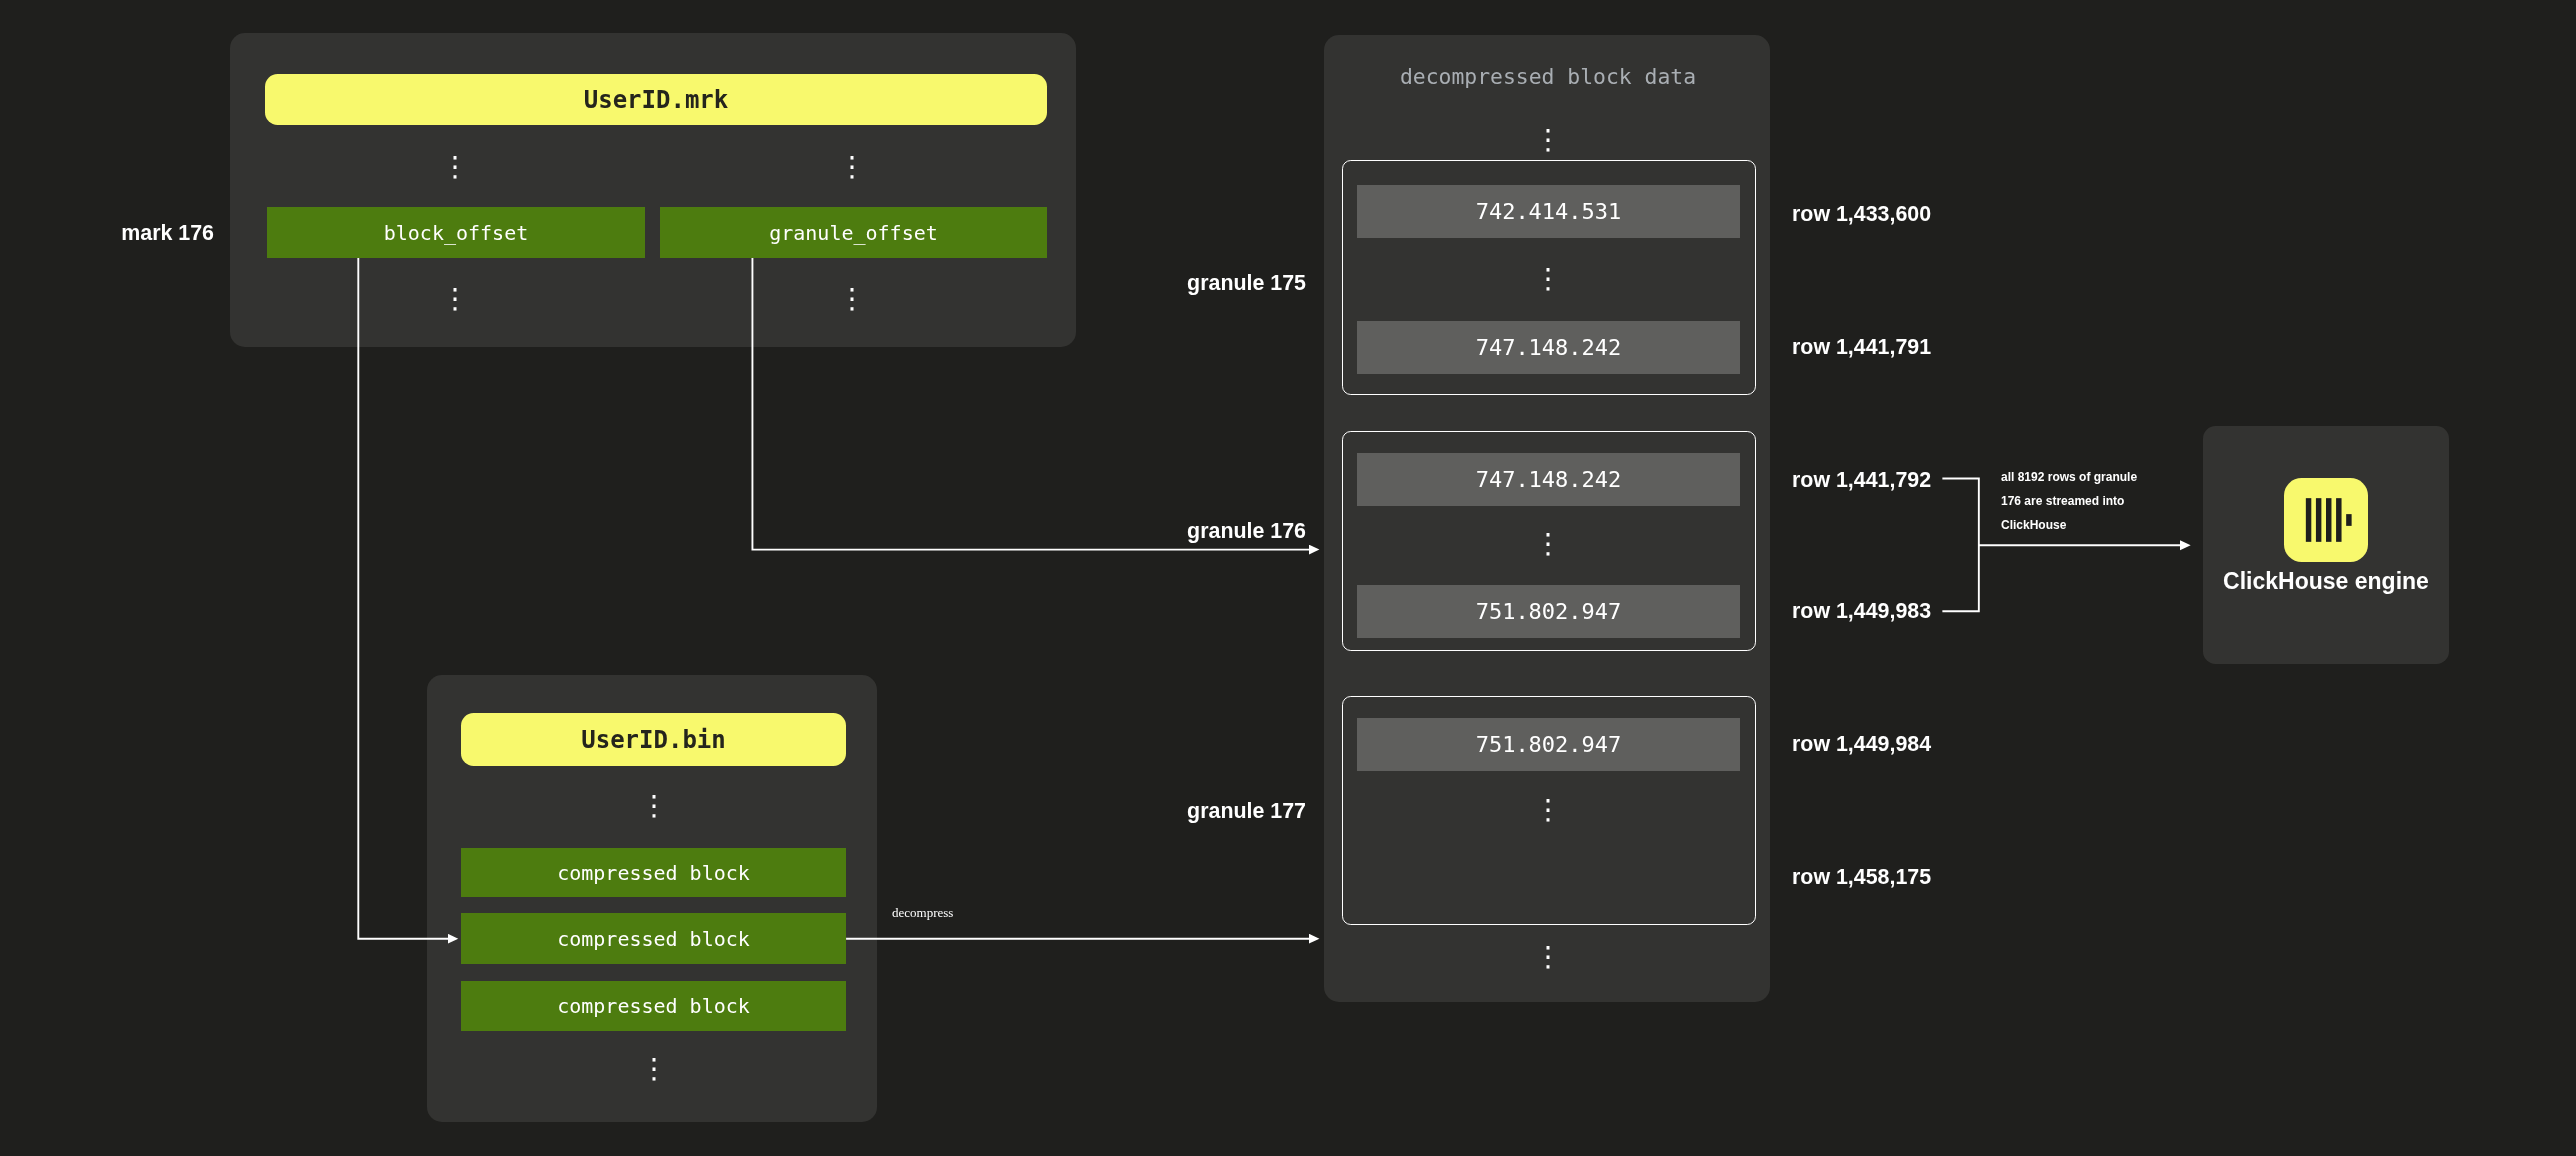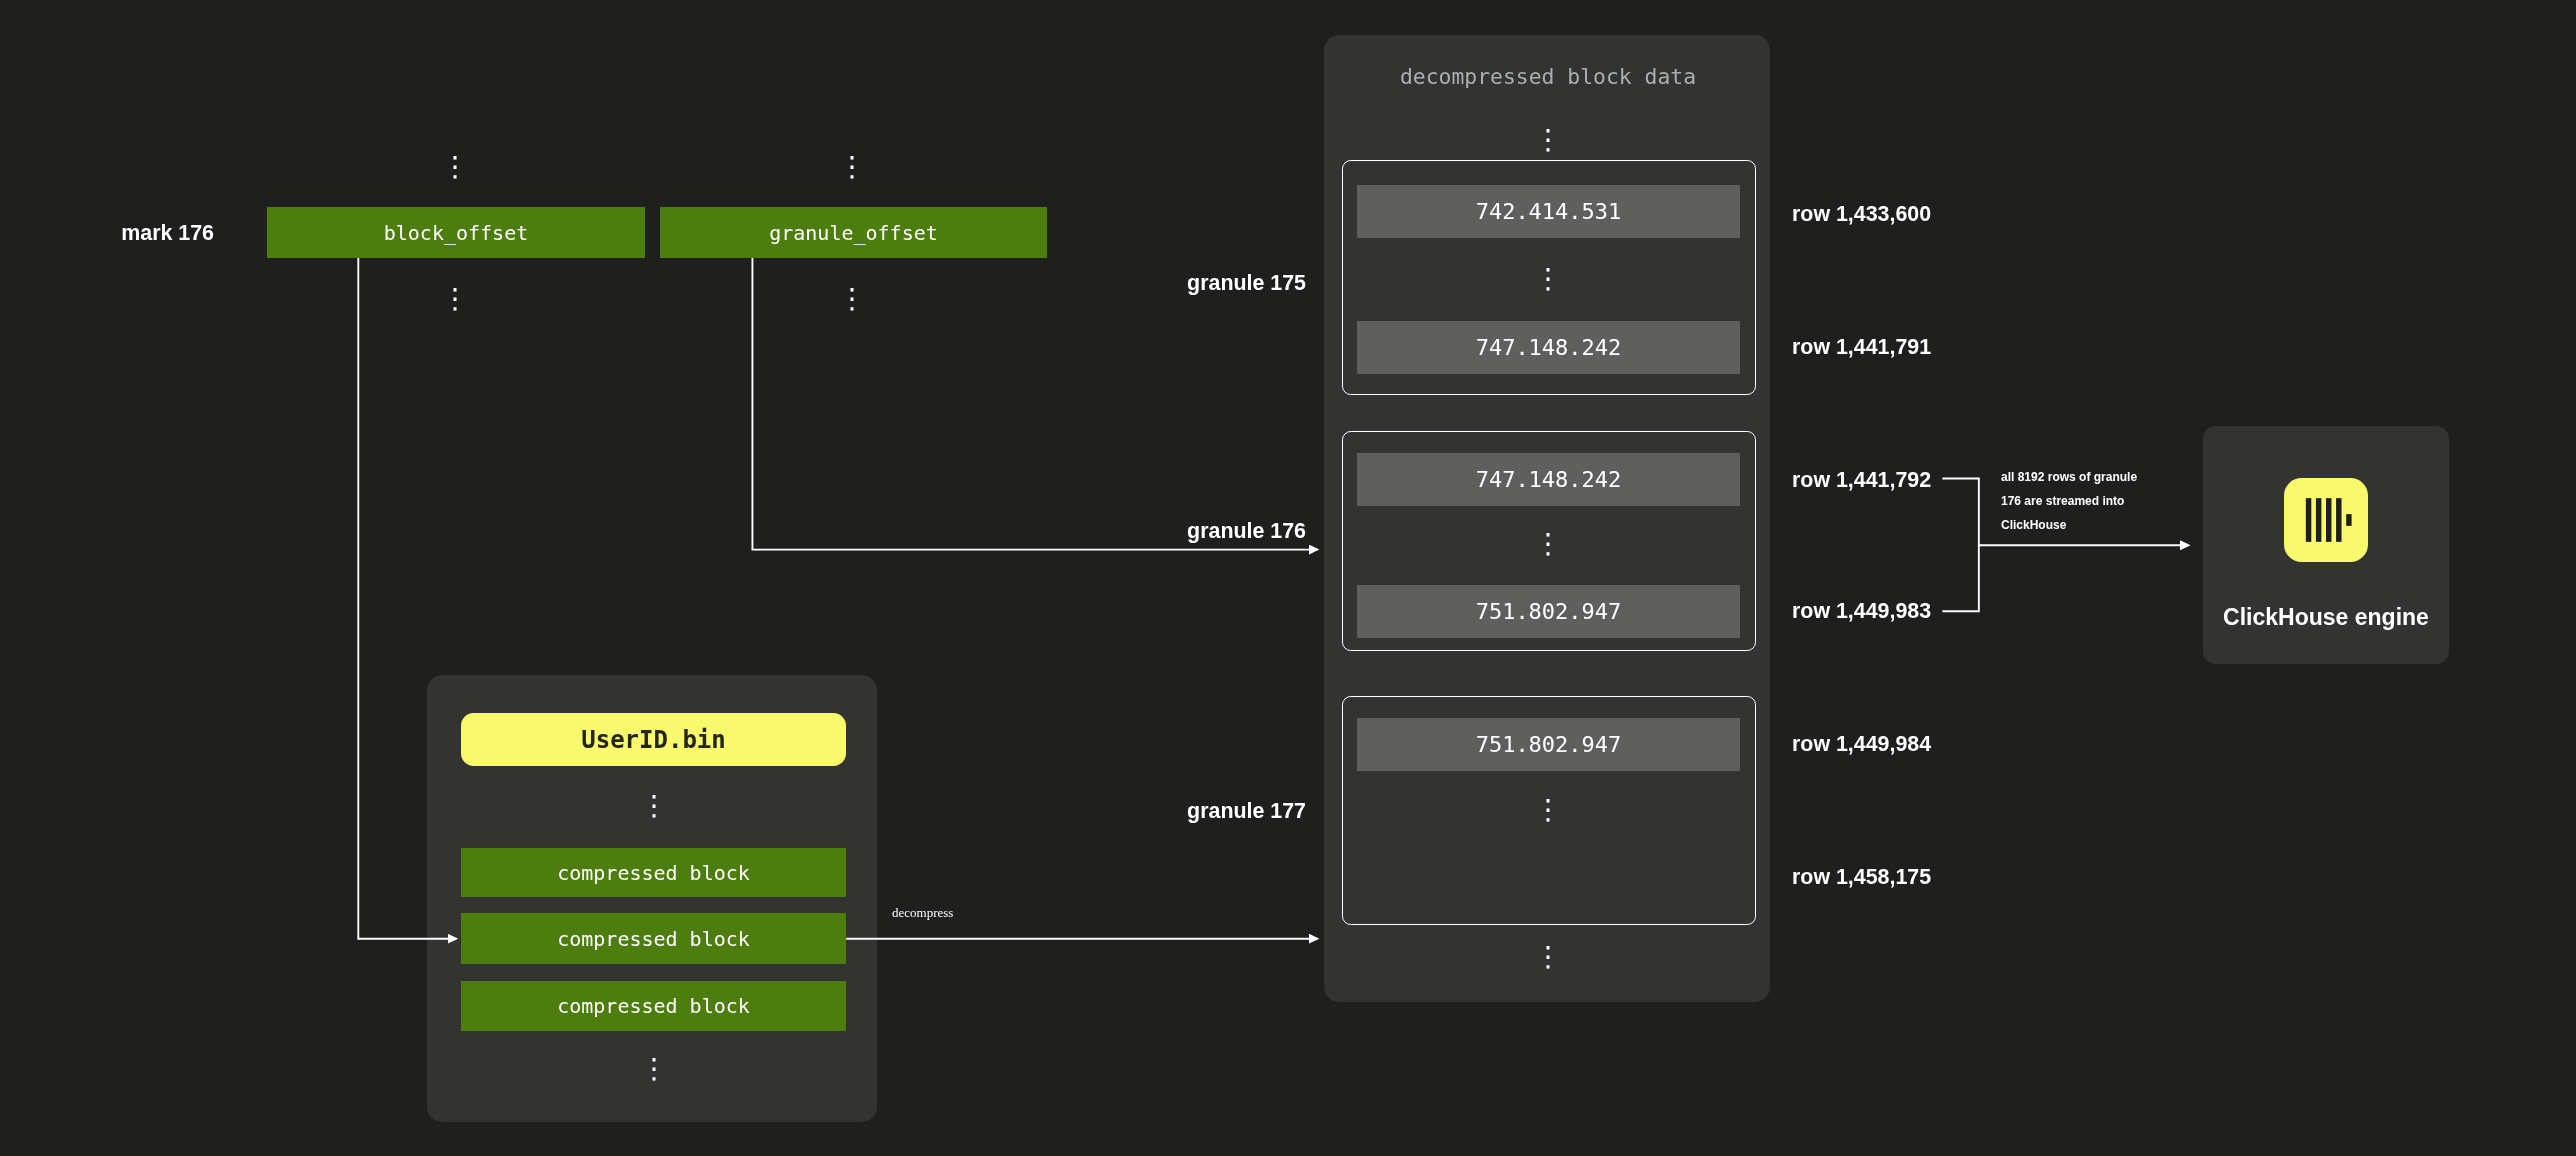--- a/index.html
+++ b/index.html
@@ -57,20 +57,25 @@
     position:absolute;background:#f8f96d;border-radius:17.6px;
     display:flex;align-items:center;justify-content:center;
   }
   #connectors{position:absolute;left:0;top:0;pointer-events:none;}
 </style>
 </head>
 <body>
 
 <div id="canvas">
 
+  <div class="panel" style="left:230px;top:33px;width:846px;height:314px;">
+    <div class="yellow-header" style="left:35px;top:41px;width:782px;height:51px;">
+      <span>UserID.mrk</span>
+    </div>
+  </div>
   <div class="ellipsis" style="left:455px;top:167px;">⋮</div>
   <div class="ellipsis" style="left:852px;top:167px;">⋮</div>
   <div class="gray-box" style="left:267px;top:207px;width:378px;height:51px;">
     <span>block_offset</span>
   </div>
   <div class="gray-box" style="left:660px;top:207px;width:387px;height:51px;">
     <span>granule_offset</span>
   </div>
   <div class="ellipsis" style="left:455px;top:299px;">⋮</div>
   <div class="ellipsis" style="left:852px;top:299px;">⋮</div>
@@ -145,21 +150,21 @@
   <div class="panel" style="left:2203px;top:426px;width:246px;height:238px;border-radius:12.6px;"></div>
   <div class="logo" style="left:2284px;top:478px;width:84px;height:84px;">
     <svg width="84" height="84" viewBox="0 0 100 100">
       <rect x="26" y="24" width="6.5" height="52" fill="#1f1f1d"></rect>
       <rect x="38" y="24" width="6.5" height="52" fill="#1f1f1d"></rect>
       <rect x="50" y="24" width="6.5" height="52" fill="#1f1f1d"></rect>
       <rect x="62" y="24" width="6.5" height="52" fill="#1f1f1d"></rect>
       <rect x="74" y="43" width="6.5" height="14" fill="#1f1f1d"></rect>
     </svg>
   </div>
-  <div class="engine-label" style="left:2326px;top:617px;">ClickHouse engine</div>
+  <div class="engine-label" style="left:2326px;top:581px;">ClickHouse engine</div>
 
   <svg id="connectors" width="2576" height="1157" viewBox="0 0 4098 1840">
     <defs>
       <marker id="arrow" markerUnits="userSpaceOnUse" markerWidth="20" markerHeight="18" refX="2" refY="8" orient="auto">
         <path d="M0,0 L17,8 L0,16 Z" fill="#ffffff"></path>
       </marker>
     </defs>
 
     <path d="M570 410 V1493 H714" fill="none" stroke="#ffffff" stroke-width="3" marker-end="url(#arrow)"></path>
 

